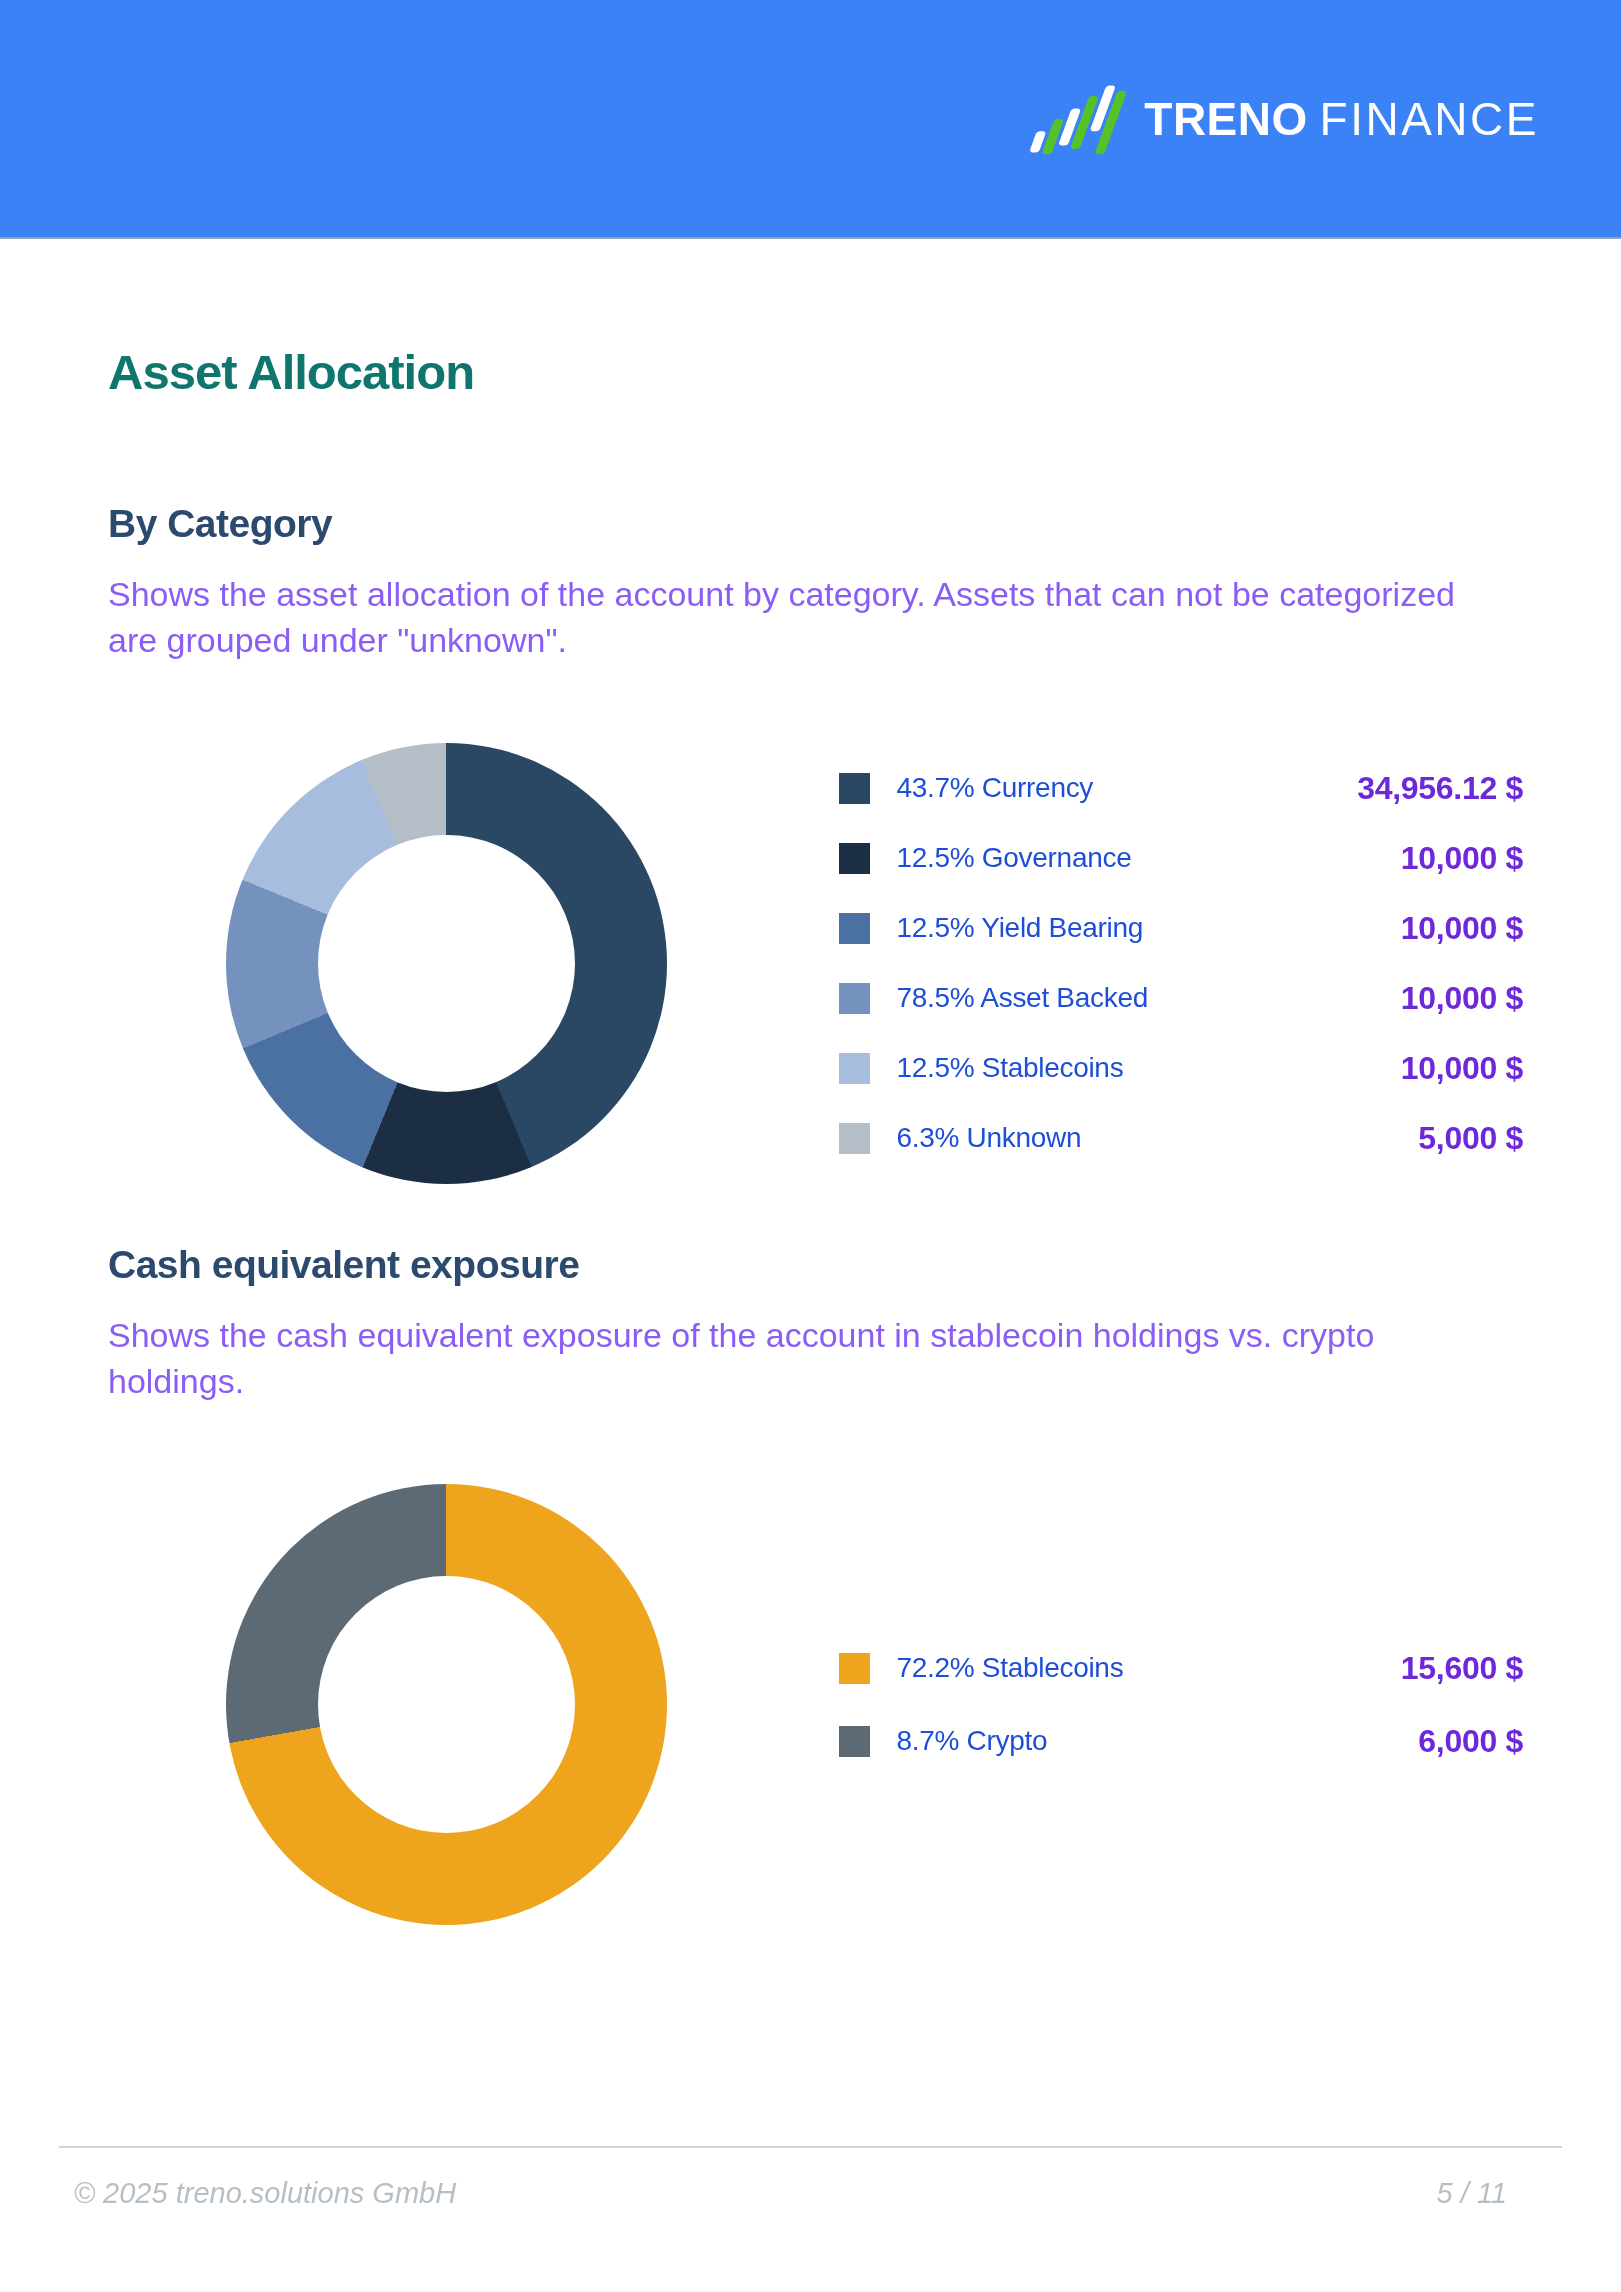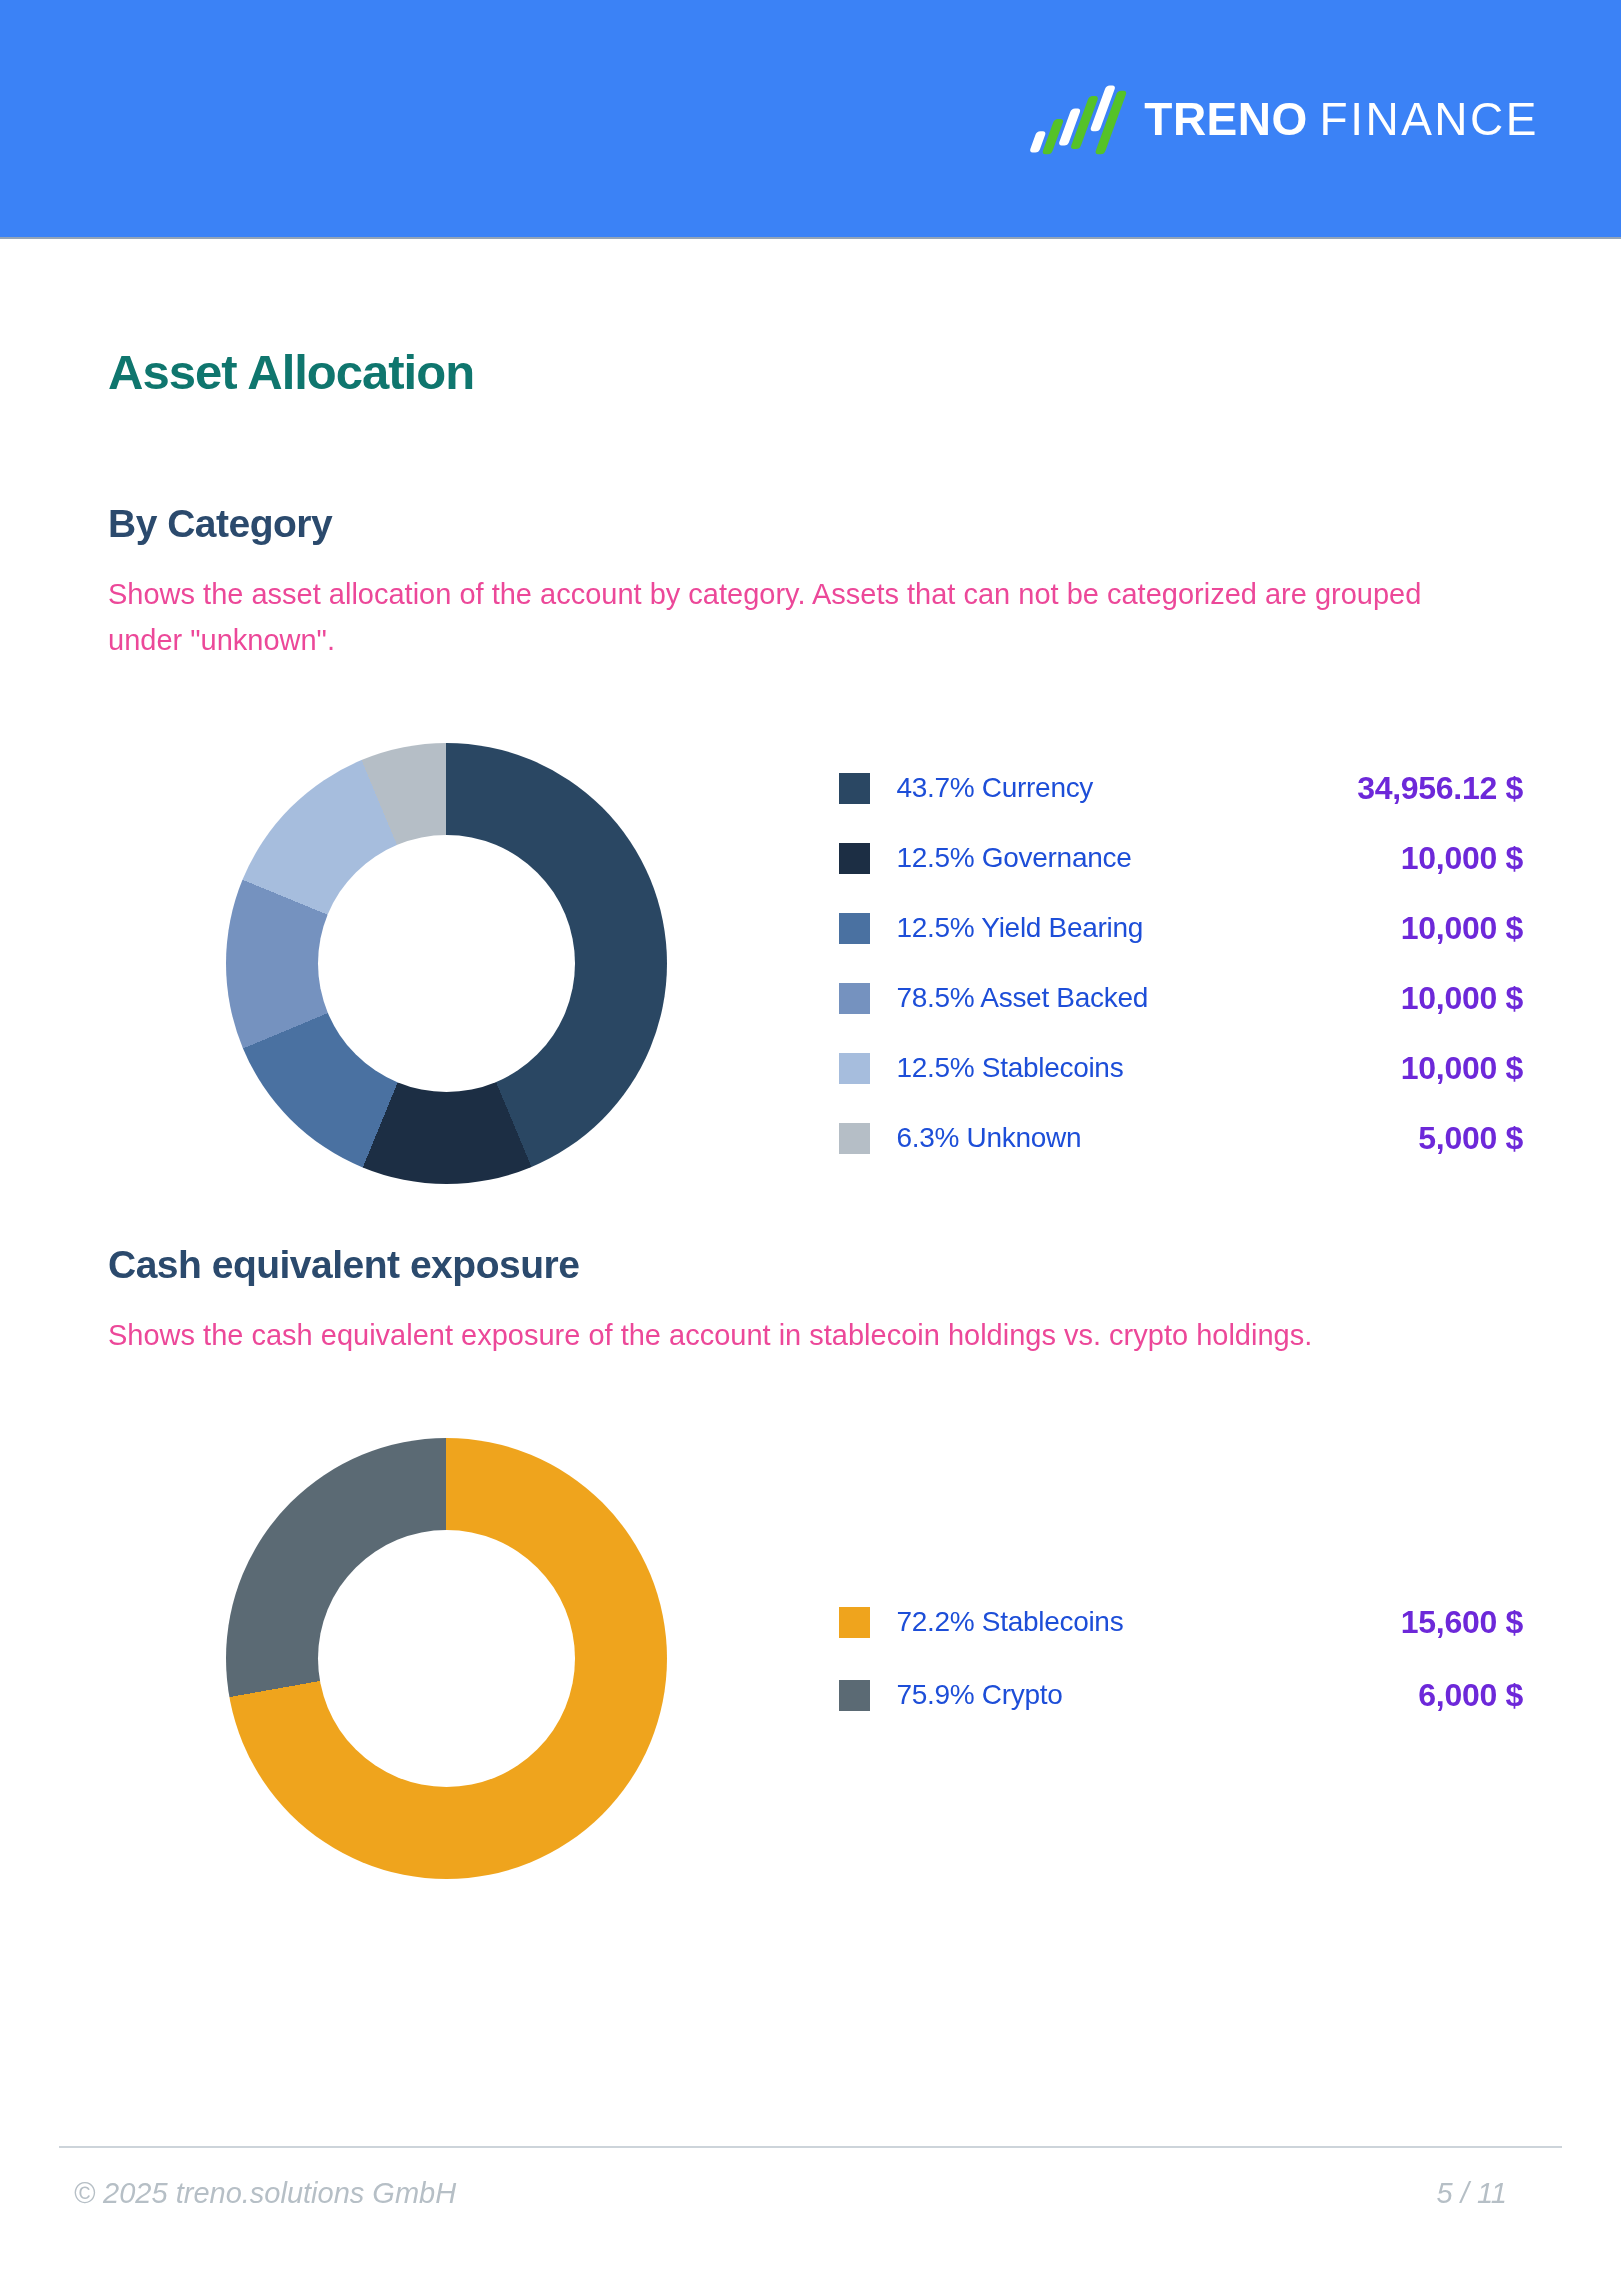--- a/index.html
+++ b/index.html
@@ -24,21 +24,21 @@
     margin-top:102px; font-size:49px; line-height:1.3; letter-spacing:-1px;
     color:#0f766e; font-weight:700;
   }
   h2.section-heading {
     font-size:39px; line-height:1.3; letter-spacing:-0.5px;
     color:#2b4a6d; font-weight:700;
   }
   .s1 h2 { margin-top:94px; }
   .s2 h2 { margin-top:56px; }
   p.section-desc {
-    margin-top:21.6px; font-size:29px; line-height:46px; color:#ec4899; max-width:1384px;
+    margin-top:21.6px; font-size:34px; line-height:46px; color:#8b5cf6; max-width:1384px;
   }
   .chart-row { margin-top:80px; display:flex; align-items:center; }
   .donut {
     width:441px; height:441px; border-radius:50%; margin-left:118px;
     position:relative; flex:0 0 auto;
   }
   .donut::after {
     content:""; position:absolute; inset:92px; background:#ffffff; border-radius:50%;
   }
   .legend { margin-left:172px; flex:1 1 auto; max-width:685px; }
@@ -130,21 +130,21 @@
       <div class="chart-row">
         <div class="donut" style="background: conic-gradient(rgb(239, 164, 29) 0%, rgb(239, 164, 29) 72.2%, rgb(91, 106, 116) 72.2%, rgb(91, 106, 116) 100%); --hole: 93px;"></div>
         <div class="legend legend-1">
             <div class="legend-row">
               <span class="legend-swatch" style="background: rgb(239, 164, 29);"></span>
               <span class="legend-label">72.2% Stablecoins</span>
               <span class="legend-value">15,600 $</span>
             </div>
             <div class="legend-row">
               <span class="legend-swatch" style="background: rgb(91, 106, 116);"></span>
-              <span class="legend-label">75.9% Crypto</span>
+              <span class="legend-label">8.7% Crypto</span>
               <span class="legend-value">6,000 $</span>
             </div>
           </div>
       </div>
     </section>
   </div>
 
   <div class="footer">
     <span>© 2025 treno.solutions GmbH</span>
     <span>5 / 11</span>

